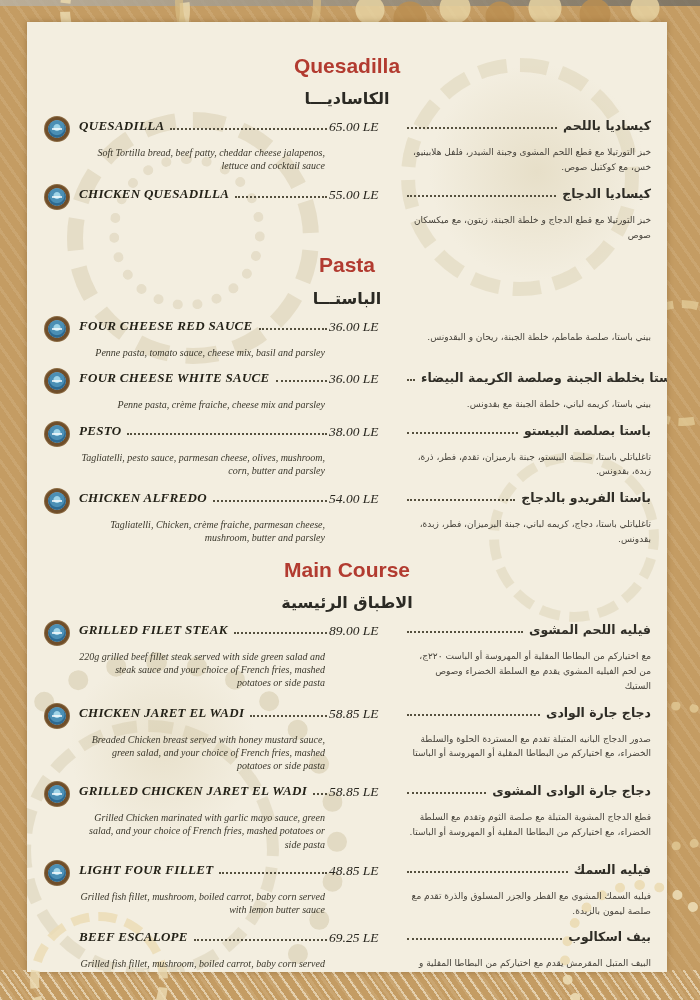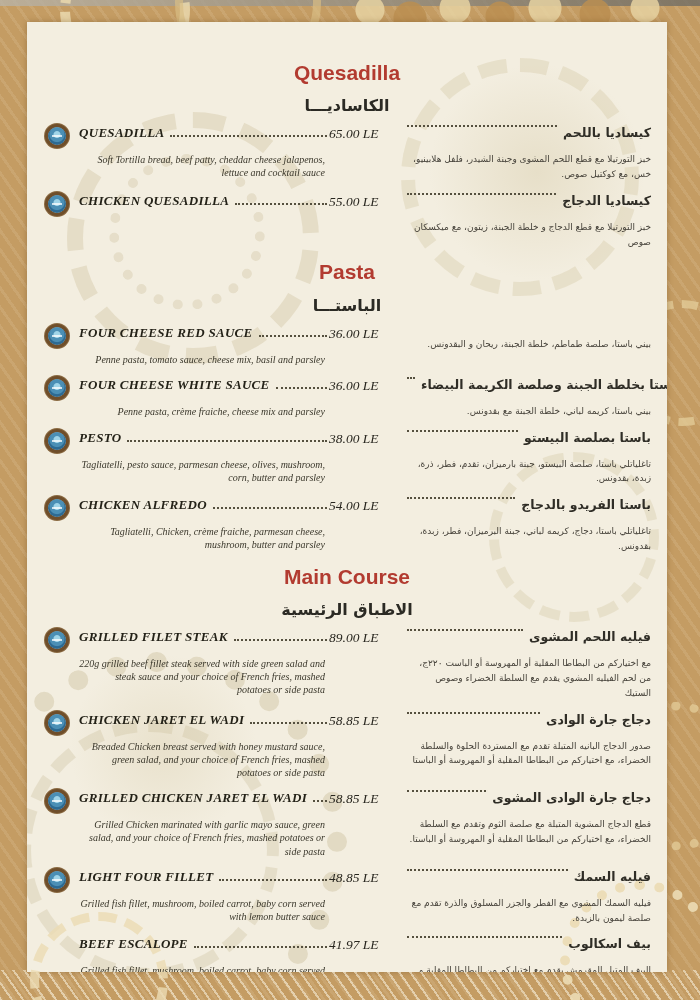--- a/index.html
+++ b/index.html
@@ -40,38 +40,38 @@
   .porn{position:absolute;border-radius:50%;pointer-events:none;z-index:0;}
   .p1{left:40px;top:90px;width:220px;height:220px;border:16px dashed rgba(202,189,152,.35);}
   .p2{left:82px;top:132px;width:136px;height:136px;border:10px dotted rgba(202,189,152,.32);}
   .p3{right:-20px;top:0px;width:300px;height:300px;background:radial-gradient(closest-side,rgba(206,192,152,.33),rgba(206,192,152,0) 72%);}
   .p4{right:28px;top:36px;width:210px;height:210px;border:14px dashed rgba(206,192,152,.30);}
   .p5{left:-60px;bottom:-60px;width:340px;height:340px;border:20px dotted rgba(200,186,148,.38);}
   .p6{left:-8px;bottom:-8px;width:236px;height:236px;border:12px dashed rgba(200,186,148,.30);}
   .p7{right:8px;top:430px;width:150px;height:150px;border:10px dashed rgba(206,192,152,.30);}
   .p8{left:6px;top:596px;width:260px;height:260px;background:radial-gradient(closest-side,rgba(206,192,152,.28),rgba(206,192,152,0) 72%);}
   
-  .content{position:relative;z-index:1;padding:31px 16px 0 16px;}
+  .content{position:relative;z-index:1;padding:24px 16px 0 16px;}
   .section-header{text-align:center;margin:8px 0 10px;}
   .sec-en{font-family:"Liberation Sans",sans-serif;font-weight:700;font-size:21px;color:#b23b30;line-height:1.1;}
   .sec-ar{font-family:"DejaVu Sans",sans-serif;font-weight:700;font-size:16px;color:#2b2a24;margin-top:12px;direction:rtl;}
   .item-row{display:flex;align-items:flex-start;margin-bottom:11px;}
   .icon-col{flex:0 0 36px;padding-top:2px;padding-left:5px;box-sizing:border-box;}
   .badge{width:18px;height:18px;border-radius:50%;position:relative;
     background:radial-gradient(circle at 50% 42%, #9fd4e8 0 3px, #4b8fb5 4px 7px, #2d6a92 8px);
     box-shadow:0 0 0 3px #6f4e2a, 0 0 0 4px #8a6a42;}
   .badge::after{content:"";position:absolute;left:4px;right:4px;top:8px;height:2px;background:rgba(255,255,255,.75);}
   .en-col{flex:0 0 250px;box-sizing:border-box;}
   .en-line{display:flex;align-items:baseline;}
   .en-name{font-family:"Liberation Serif",serif;font-style:italic;font-weight:700;font-size:13px;color:#242218;letter-spacing:.3px;white-space:nowrap;}
   .leader{flex:1;margin:0 2px 3px 6px;border-bottom:2px dotted #55503f;min-width:8px;}
   .en-desc{font-family:"Liberation Serif",serif;font-style:italic;font-size:10px;line-height:1.32;color:#3a372b;margin-top:12px;padding-right:4px;text-align:right;}
   .price-col{flex:0 0 78px;font-family:"Liberation Serif",serif;font-style:italic;font-size:13.5px;color:#28261f;padding-top:1px;box-sizing:border-box;}
   .ar-col{flex:1;direction:rtl;text-align:right;min-width:0;}
-  .ar-line{display:flex;direction:ltr;align-items:flex-start;}
+  .ar-line{display:flex;direction:ltr;align-items:flex-end;}
   .ar-leader{flex:1;margin:0 6px 4px 0;border-bottom:2px dotted #55503f;min-width:8px;}
   .ar-name{font-family:"DejaVu Sans",sans-serif;font-weight:700;font-size:12.5px;color:#2f2d26;white-space:nowrap;}
   .ar-desc{font-family:"DejaVu Sans",sans-serif;font-size:9px;line-height:1.65;color:#46423a;margin-top:12px;}
 </style>
 </head>
 <body>
 
 <div class="frame-bg"></div>
 <div class="scan-edge"></div>
 <div class="orn o-tb1"></div>
@@ -300,21 +300,21 @@
       </div>
       <div class="item-row">
         <div class="icon-col"></div>
         <div class="en-col">
           <div class="en-line">
             <span class="en-name">BEEF ESCALOPE</span>
             <span class="leader"></span>
           </div>
           <div class="en-desc">Grilled fish fillet, mushroom, boiled carrot, baby corn served with lemon butter  sauce</div>
         </div>
-        <div class="price-col">41.97 LE</div>
+        <div class="price-col">69.25 LE</div>
         <div class="ar-col">
           <div class="ar-line">
             <span class="ar-leader"></span>
             <span class="ar-name">بيف اسكالوب</span>
           </div>
           <div class="ar-desc">البيف المتبل المقرمش يقدم مع اختياركم من البطاطا المقلية و الباستا</div>
         </div>
       </div>
     </div>
 </div>

